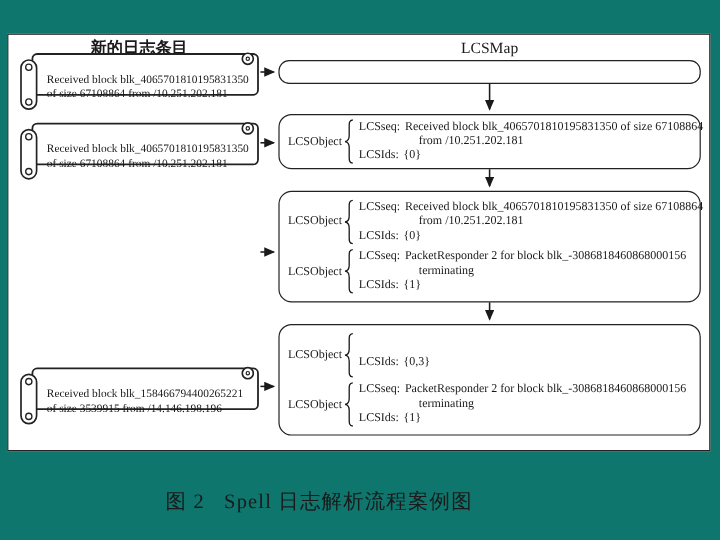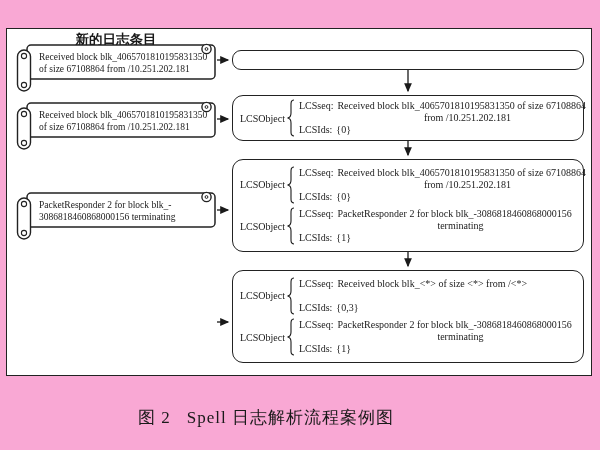--- a/index.html
+++ b/index.html
@@ -1,61 +1,62 @@
 <!DOCTYPE html>
 <html><head>
 <meta charset="utf-8">
 <style>
   html,body{margin:0;padding:0;}
   body{
     width:600px;height:450px;background:#ffffff;
     font-family:"Liberation Serif","DejaVu Serif",serif;color:#1a1a1a;
   }
-  .stage{position:relative;width:600px;height:450px;overflow:hidden;background:#f9a8d4;}
+  .stage{position:relative;width:600px;height:450px;overflow:hidden;background:#0f766e;}
   .frame{position:absolute;left:6px;top:28px;width:586px;height:348px;
          border:1.5px solid #222;box-sizing:border-box;background:#fff;}
   .hdr{position:absolute;white-space:nowrap;}
   .hdr-left{left:14px;top:31px;width:204px;text-align:center;font-weight:bold;font-size:13.5px;}
   .hdr-right{left:232px;top:32px;width:352px;text-align:center;font-size:13px;}
 
   
   .scroll{position:absolute;left:14px;width:204px;height:52px;}
   .scroll svg.scroll-shape{position:absolute;left:0;top:0;}
-  .scroll-text{position:absolute;left:25px;top:8px;width:176px;
+  .scroll-text{position:absolute;left:25px;top:18px;width:176px;
                font-size:9.5px;line-height:12.5px;}
   .s1{top:43px;} .s2{top:101px;} .s3{top:191px;} .s4{top:305px;}
 
   
   .lcs-empty{position:absolute;left:232px;top:50px;width:352px;height:20px;
              border:1.4px solid #222;border-radius:9px;box-sizing:border-box;background:#fff;}
   .lcs-box{position:absolute;left:232px;width:352px;border:1.4px solid #222;
            border-radius:11px;box-sizing:border-box;background:#fff;
            display:flex;flex-direction:column;justify-content:space-evenly;padding:2px 3px;}
   .b2{top:95px;height:46px;} .b3{top:159px;height:93px;} .b4{top:270px;height:93px;}
   .group{display:flex;align-items:center;}
   .obj-label{width:46px;flex:none;font-size:10px;padding-left:4px;}
   .brace{flex:none;margin-right:4px;display:block;}
   .content{font-size:10px;line-height:12px;}
   .line{height:12px;white-space:nowrap;}
-  .cont{padding-left:50px;text-align:center;}
+  .cont{padding-left:50px;}
   .k{margin-right:4px;}
 
   .overlay{position:absolute;left:0;top:0;pointer-events:none;}
 
   .caption{position:absolute;left:0;top:406px;width:532px;text-align:center;
            font-size:17px;letter-spacing:1px;}
   .cap-num{margin-right:16px;}
 </style>
 </head>
 <body>
 
 <div class="stage">
   <div class="frame"></div>
 
   <div class="hdr hdr-left">新的日志条目</div>
+  <div class="hdr hdr-right">LCSMap</div>
 
   <div class="scroll s1">
     <svg class="scroll-shape" width="204" height="52" viewBox="0 0 204 52">
       <rect x="13" y="2" width="188" height="34" rx="4" fill="#fff" stroke="#222" stroke-width="1.5"></rect>
       <rect x="3.5" y="7" width="13" height="41" rx="6.5" fill="#fff" stroke="#222" stroke-width="1.4"></rect>
       <circle cx="10" cy="13" r="2.6" fill="none" stroke="#222" stroke-width="1.1"></circle>
       <circle cx="10" cy="42" r="2.6" fill="none" stroke="#222" stroke-width="1.1"></circle>
       <circle cx="192.5" cy="6" r="4.6" fill="#fff" stroke="#222" stroke-width="1.4"></circle>
       <circle cx="192.5" cy="6" r="1.4" fill="none" stroke="#222" stroke-width="1"></circle>
     </svg>
@@ -73,35 +74,35 @@
       <circle cx="10" cy="42" r="2.6" fill="none" stroke="#222" stroke-width="1.1"></circle>
       <circle cx="192.5" cy="6" r="4.6" fill="#fff" stroke="#222" stroke-width="1.4"></circle>
       <circle cx="192.5" cy="6" r="1.4" fill="none" stroke="#222" stroke-width="1"></circle>
     </svg>
     <div class="scroll-text">
       <div class="line">Received block blk_4065701810195831350</div>
       <div class="line">of size 67108864 from /10.251.202.181</div>
     </div>
   </div>
 
-  <div class="scroll s3">
+
+  <div class="scroll s4">
     <svg class="scroll-shape" width="204" height="52" viewBox="0 0 204 52">
       <rect x="13" y="2" width="188" height="34" rx="4" fill="#fff" stroke="#222" stroke-width="1.5"></rect>
       <rect x="3.5" y="7" width="13" height="41" rx="6.5" fill="#fff" stroke="#222" stroke-width="1.4"></rect>
       <circle cx="10" cy="13" r="2.6" fill="none" stroke="#222" stroke-width="1.1"></circle>
       <circle cx="10" cy="42" r="2.6" fill="none" stroke="#222" stroke-width="1.1"></circle>
       <circle cx="192.5" cy="6" r="4.6" fill="#fff" stroke="#222" stroke-width="1.4"></circle>
       <circle cx="192.5" cy="6" r="1.4" fill="none" stroke="#222" stroke-width="1"></circle>
     </svg>
     <div class="scroll-text">
-      <div class="line">PacketResponder 2 for block blk_-</div>
-      <div class="line">3086818460868000156 terminating</div>
+      <div class="line">Received block blk_158466794400265221</div>
+      <div class="line">of size 3539915 from /14.146.198.196</div>
     </div>
   </div>
-
 
   <div class="lcs-empty"></div>
 
   <div class="lcs-box b2">
     <div class="group">
       <div class="obj-label">LCSObject</div>
       <svg class="brace" width="9" height="38" viewBox="0 0 9 38">
         <path d="M8 1 C4.5 1 5 4.5 5 8 L5 14 C5 17 3.5 18.8 1.5 19 C3.5 19.2 5 21 5 24 L5 30 C5 33.5 4.5 37 8 37" fill="none" stroke="#1a1a1a" stroke-width="1.1"></path>
       </svg>
       <div class="content">
@@ -137,21 +138,20 @@
     </div>
   </div>
 
   <div class="lcs-box b4">
     <div class="group">
       <div class="obj-label">LCSObject</div>
       <svg class="brace" width="9" height="38" viewBox="0 0 9 38">
         <path d="M8 1 C4.5 1 5 4.5 5 8 L5 14 C5 17 3.5 18.8 1.5 19 C3.5 19.2 5 21 5 24 L5 30 C5 33.5 4.5 37 8 37" fill="none" stroke="#1a1a1a" stroke-width="1.1"></path>
       </svg>
       <div class="content">
-        <div class="line"><span class="k">LCSseq:</span><span>Received block blk_&lt;*&gt; of size &lt;*&gt; from /&lt;*&gt;</span></div>
         <div class="line cont"></div>
         <div class="line"><span class="k">LCSIds:</span><span>{0,3}</span></div>
       </div>
     </div>
     <div class="group">
       <div class="obj-label">LCSObject</div>
       <svg class="brace" width="9" height="38" viewBox="0 0 9 38">
         <path d="M8 1 C4.5 1 5 4.5 5 8 L5 14 C5 17 3.5 18.8 1.5 19 C3.5 19.2 5 21 5 24 L5 30 C5 33.5 4.5 37 8 37" fill="none" stroke="#1a1a1a" stroke-width="1.1"></path>
       </svg>
       <div class="content">

